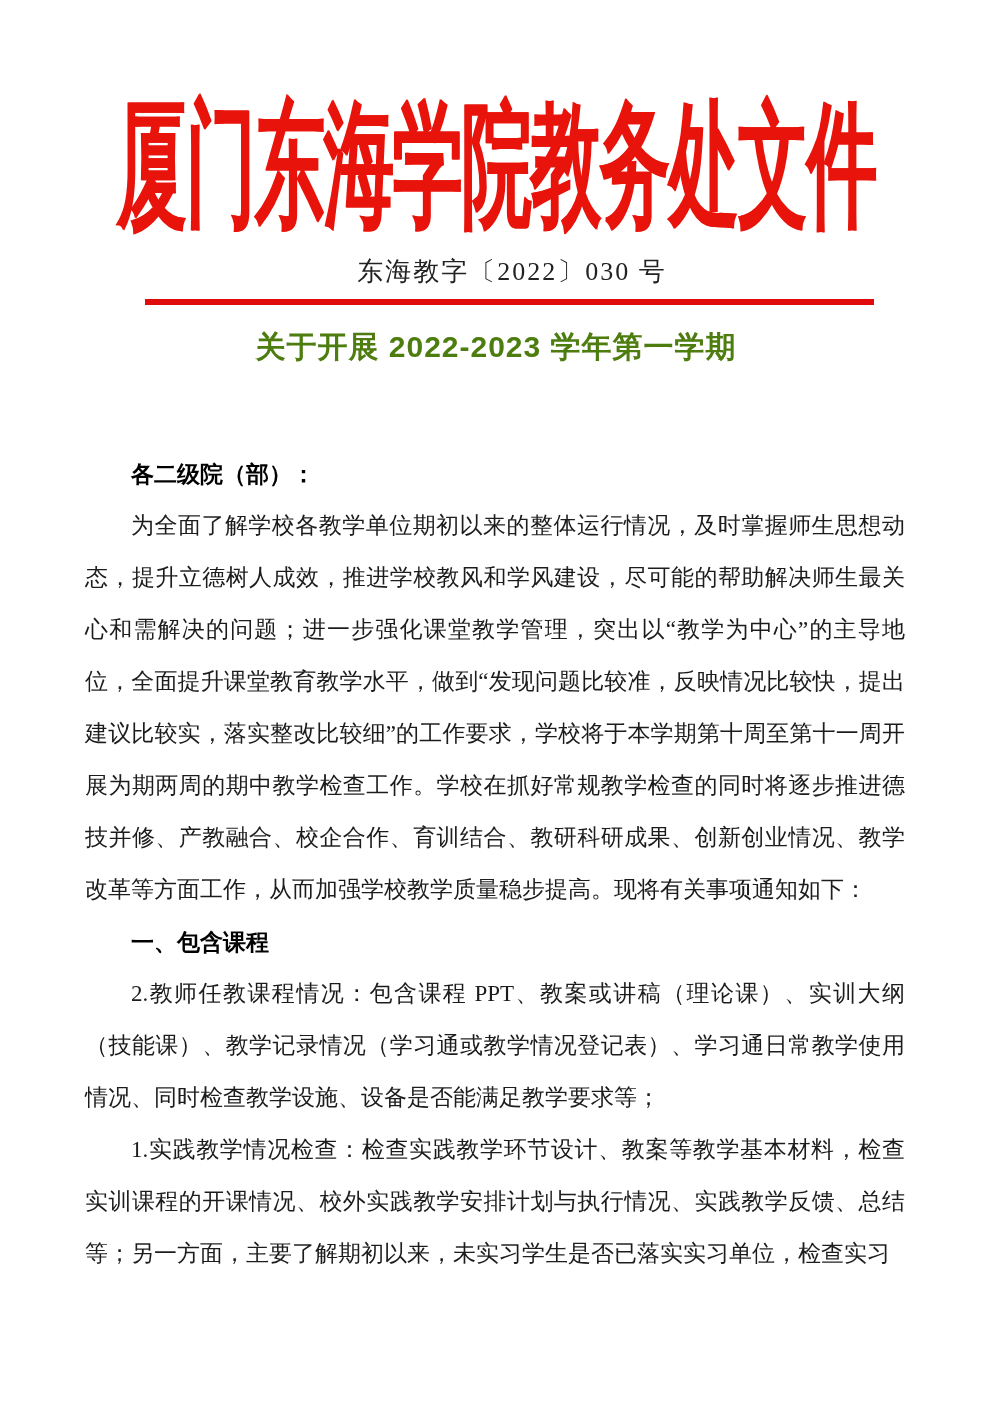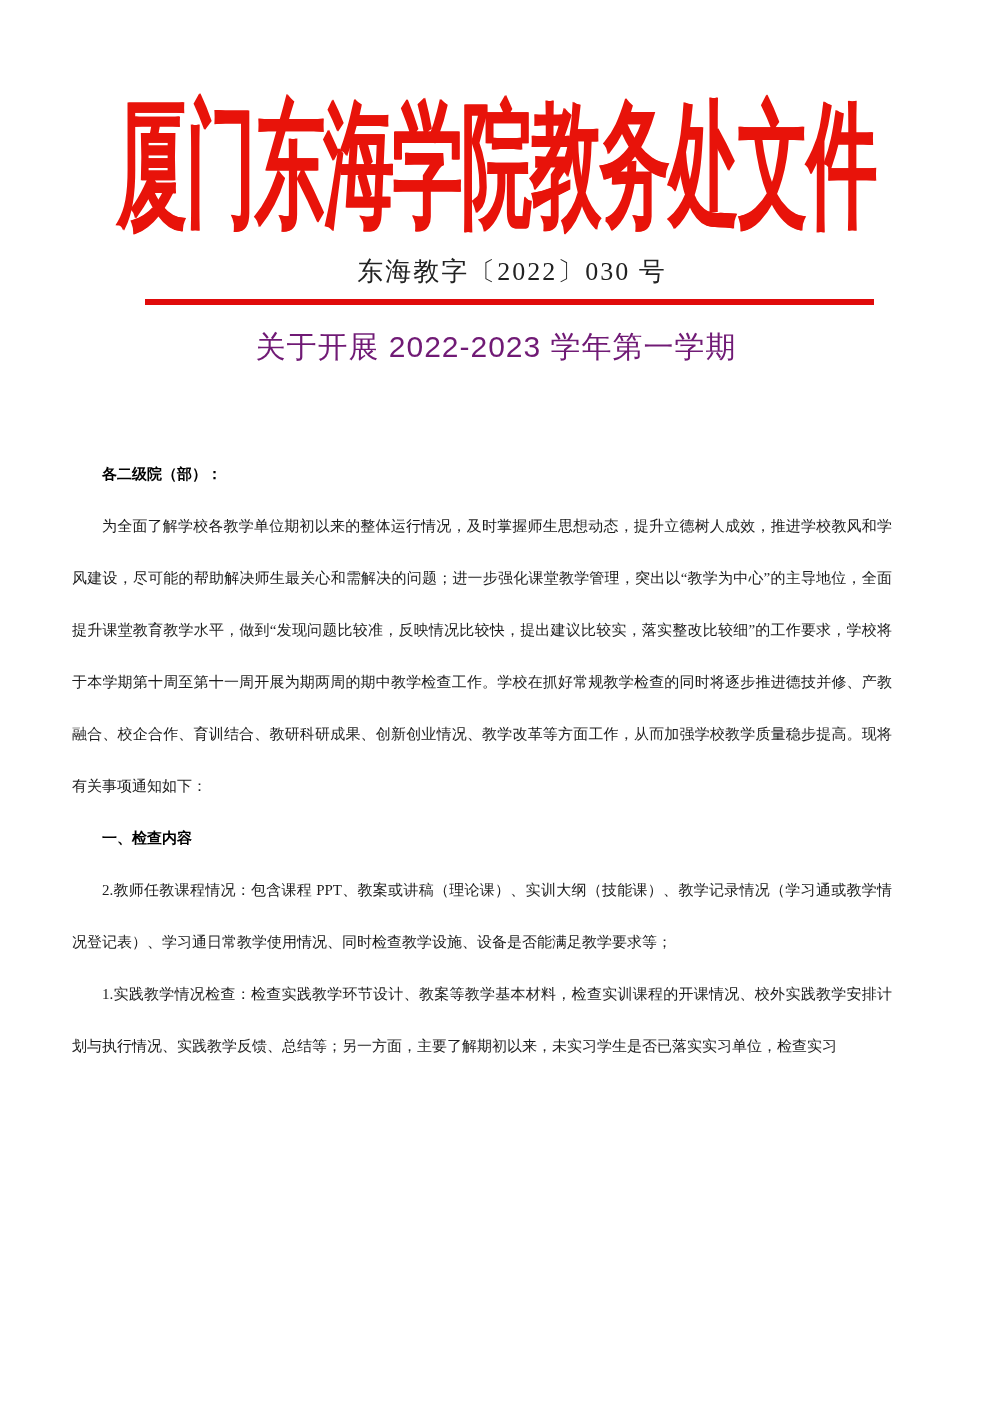--- a/index.html
+++ b/index.html
@@ -64,40 +64,40 @@
   }
 
   
   .notice-title {
     position: absolute;
     top: 320px;
     left: 0;
     width: 100%;
     text-align: center;
     font-family: "Liberation Sans", "DejaVu Sans", sans-serif;
-    font-weight: 400;
-    color: #701a75;
+    font-weight: 700;
+    color: #4d7c0f;
   }
   .notice-title .title-line1 {
     font-size: 30px;
     letter-spacing: 1px;
   }
   .notice-title .title-line2 {
     font-size: 30px;
     letter-spacing: 2px;
     margin-top: 25px;
   }
 
   
   .body-block {
     position: absolute;
     top: 441px;
-    left: 72px;
+    left: 85px;
     width: 820px;
-    font-size: 15px;
+    font-size: 23px;
     line-height: 52px;
     text-align: justify;
     text-justify: inter-ideograph;
     color: #1c1c1c;
   }
   .body-block p {
     margin: 0;
     padding: 0;
     text-indent: 2em;
   }
@@ -121,18 +121,18 @@
 
   <div class="red-divider" style="background: rgb(224, 11, 11);"></div>
 
   <div class="notice-title">
     <div class="title-line1">关于开展 2022-2023 学年第一学期</div>
   </div>
 
   <div class="body-block" style="color: rgb(28, 28, 28);">
     <p class="salutation">各二级院（部）：</p>
     <p class="paragraph">为全面了解学校各教学单位期初以来的整体运行情况，及时掌握师生思想动态，提升立德树人成效，推进学校教风和学风建设，尽可能的帮助解决师生最关心和需解决的问题；进一步强化课堂教学管理，突出以“教学为中心”的主导地位，全面提升课堂教育教学水平，做到“发现问题比较准，反映情况比较快，提出建议比较实，落实整改比较细”的工作要求，学校将于本学期第十周至第十一周开展为期两周的期中教学检查工作。学校在抓好常规教学检查的同时将逐步推进德技并修、产教融合、校企合作、育训结合、教研科研成果、创新创业情况、教学改革等方面工作，从而加强学校教学质量稳步提高。现将有关事项通知如下：</p>
-    <p class="section-heading">一、检查内容</p>
+    <p class="section-heading">一、包含课程</p>
     <p class="paragraph">2.教师任教课程情况：包含课程 PPT、教案或讲稿（理论课）、实训大纲（技能课）、教学记录情况（学习通或教学情况登记表）、学习通日常教学使用情况、同时检查教学设施、设备是否能满足教学要求等；</p>
     <p class="paragraph">1.实践教学情况检查：检查实践教学环节设计、教案等教学基本材料，检查实训课程的开课情况、校外实践教学安排计划与执行情况、实践教学反馈、总结等；另一方面，主要了解期初以来，未实习学生是否已落实实习单位，检查实习</p>
   </div>
 
 </div>
 
 </body></html>

